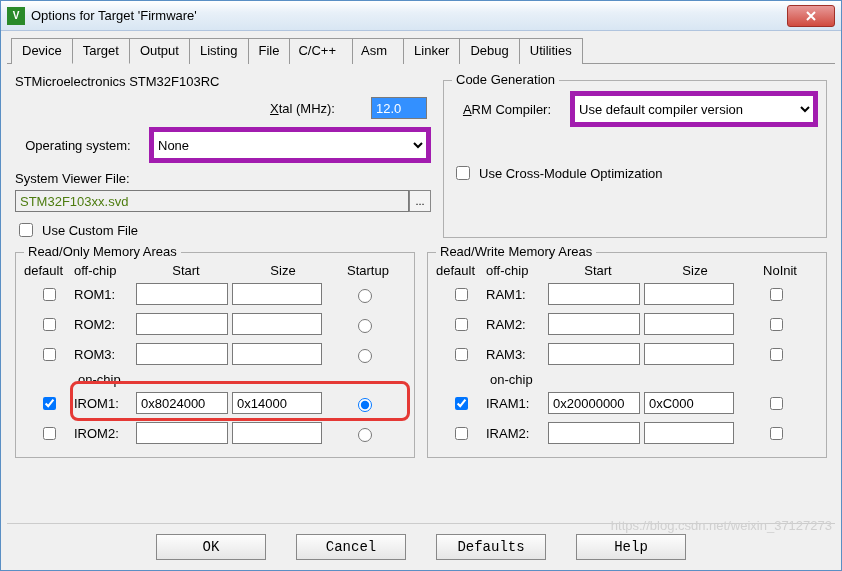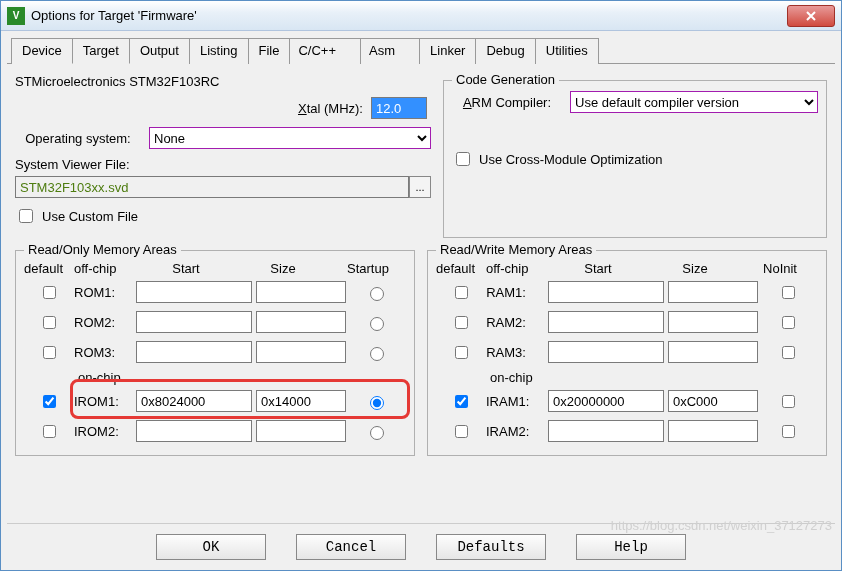--- a/index.html
+++ b/index.html
@@ -6,44 +6,44 @@
   body { margin: 0; background: #fff; }
   .window { width: 842px; height: 571px; border: 1px solid #5a8fc4; background: #f0f0f0; display: flex; flex-direction: column; }
   .titlebar { height: 30px; background: linear-gradient(#ffffff, #e8f0f8 40%, #d8e6f3); display: flex; align-items: center; padding: 0 6px; border-bottom: 1px solid #b0c4de; }
   .titlebar .icon { width: 18px; height: 18px; background: #2a8a2a; display: inline-flex; align-items: center; justify-content: center; color: #fff; font-size: 10px; font-weight: bold; margin-right: 6px; }
   .titlebar .title { flex: 1; color: #000; }
   .closebtn { width: 48px; height: 22px; background: linear-gradient(#e89a99, #d04b3f); border: 1px solid #a03028; border-radius: 3px; display: flex; align-items: center; justify-content: center; color: #fff; font-size: 13px; cursor: pointer; }
   .client { flex: 1; padding: 6px 6px 0 6px; display: flex; flex-direction: column; }
   .tabs { display: flex; border-bottom: 1px solid #999; padding-left: 4px; font-family: "Courier New", monospace; font-size: 14px; }
   .tab { padding: 4px 10px 5px 10px; border: 1px solid #999; border-bottom: none; background: #f0f0f0; margin-right: -1px; cursor: pointer; position: relative; top: 1px; }
   .tab.active { background: #f0f0f0; border-bottom: 1px solid #f0f0f0; z-index: 2; }
-  .tab.small { padding: 4px 24px 5px 8px; }
+  .tab.small { padding: 4px 16px 5px 8px; }
   .panel { flex: 1; padding: 10px 8px; position: relative; }
   .row { display: flex; align-items: center; margin-bottom: 8px; }
   .label { margin-right: 8px; text-align: center; }
   .underline { text-decoration: underline; }
   input[type=text] { height: 22px; border: 1px solid #7a7a7a; padding: 2px 4px; background: #fff; }
   input[type=text][disabled] { background: #f0f0f0; color: #4d7c0f; }
-  input.xtal { width: 56px; }
+  input.xtal { width: 56px; margin-left: 28px; }
   input.xtal.sel { background: #3390ff; color: #fff; }
-  select { height: 22px; border: 1px solid #a21caf; background: #fff; }
+  select { height: 36px; border: 5px solid #a21caf; background: #fff; }
   .chk { display: inline-flex; align-items: center; gap: 6px; }
   .chk input { width: 14px; height: 14px; }
   .groupbox { border: 1px solid #b0b0b0; position: relative; padding: 10px 8px 6px 8px; margin-top: 6px; }
   .groupbox > legend { position: absolute; top: -9px; left: 8px; background: #f0f0f0; padding: 0 4px; font-size: 13px; }
   .top-row { display: flex; gap: 12px; }
   .left-col { flex: 1; }
   .right-col { width: 384px; }
   .mem-row { display: flex; gap: 12px; margin-top: 6px; }
   .mem-col { flex: 1; }
   .mem-header { display: flex; font-size: 13px; margin-bottom: 4px; }
   .mem-line { display: flex; align-items: center; margin-bottom: 6px; height: 24px; }
   .mem-line .col-def { width: 50px; display: flex; justify-content: center; }
-  .mem-line .col-name { width: 62px; text-align: center; padding-right: 22px; }
-  .mem-line .col-start { width: 116px; }
+  .mem-line .col-name { width: 62px; text-align: left; padding-right: 22px; }
+  .mem-line .col-start { width: 92px; }
   .mem-line .col-size { width: 90px; margin-left: 4px; }
   .mem-line .col-last { flex: 1; display: flex; justify-content: center; }
   .mem-line input[type=text] { width: 100%; height: 22px; }
   .radio { width: 14px; height: 14px; }
   .onchip { font-size: 13px; margin: 2px 0 4px 54px; }
   .highlight { border: 3px solid #e53935; border-radius: 8px; position: absolute; pointer-events: none; }
   .buttons { display: flex; justify-content: center; gap: 30px; padding: 10px; border-top: 1px solid #ccc; }
   .btn { width: 110px; height: 26px; border: 1px solid #888; background: linear-gradient(#fdfdfd,#e6e6e6); font-family: "Courier New", monospace; font-size: 14px; cursor: pointer; }
   .browse { width: 22px; height: 22px; border: 1px solid #888; background: #f4f4f4; display: inline-flex; align-items: center; justify-content: center; font-size: 11px; cursor: pointer; }
   .disabled-text { color: #8a8a8a; }

